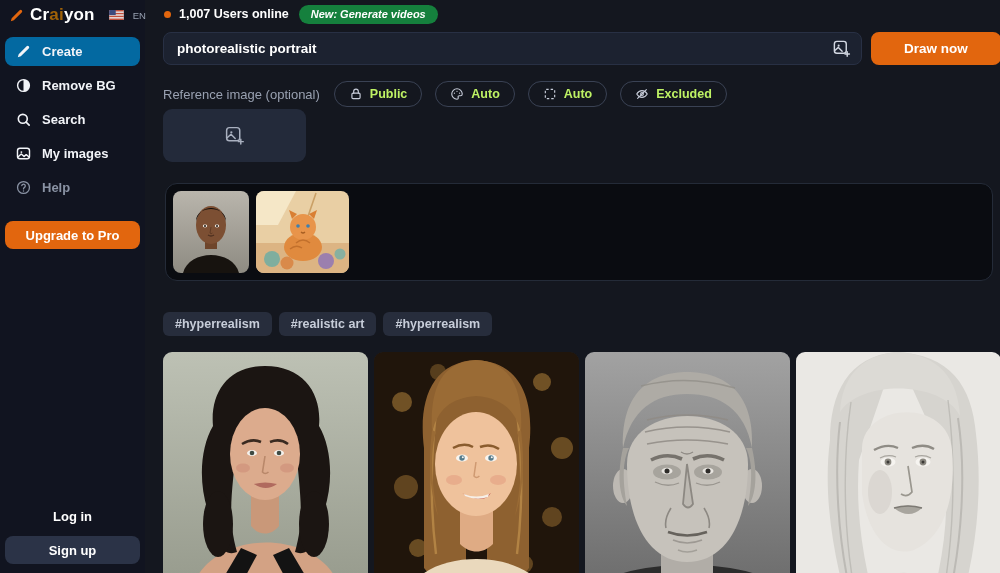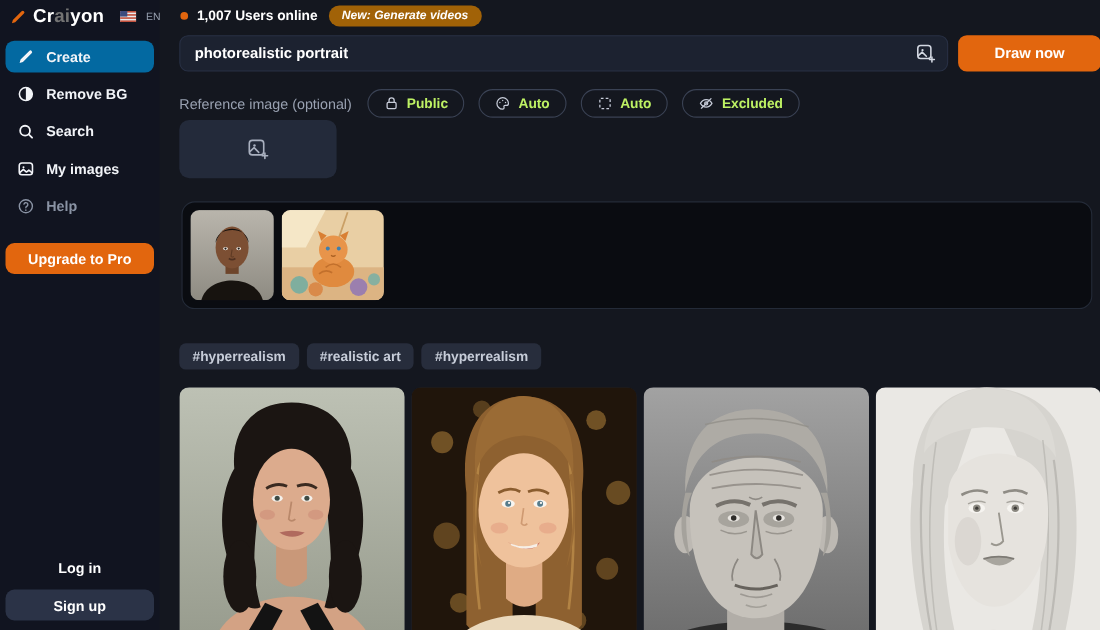--- a/index.html
+++ b/index.html
@@ -4,21 +4,21 @@
 <style>
   * { margin:0; padding:0; box-sizing:border-box; }
   html,body { width:1000px; height:573px; overflow:hidden; }
   body { background:#14171f; font-family:"Liberation Sans", sans-serif; position:relative; }
 
   
   .sidebar { position:absolute; left:0; top:0; width:145px; height:573px; background:#111420; z-index:2; }
   .logo-row { display:flex; align-items:center; gap:5px; padding:6px 0 0 8px; height:24px; }
   .logo-pencil { width:17px; height:17px; color:#e2660e; flex:none; }
   .brand { font-size:17px; font-weight:800; color:#fff; letter-spacing:.2px; }
-  .brand .accent { color:#737373; }
+  .brand .accent { color:#a16207; }
   .flag { margin-left:9px; flex:none; border-radius:1px; }
   .lang { font-size:9.5px; font-weight:400; color:#97a0af; margin-left:4px; }
 
   .nav { margin-top:13px; padding:0 5px; }
   .nav-item { display:flex; align-items:center; gap:10px; height:29px; padding:0 10px;
               border-radius:8px; color:#f2f4f8; font-weight:700; font-size:13px; margin-bottom:5px; cursor:pointer; }
   .nav-item.active { background:#0369a1; }
   .nav-item.muted { color:#8a93a4; }
   .nav-icon { width:17px; height:17px; flex:none; }
 
@@ -29,21 +29,21 @@
   .sidebar-bottom { position:absolute; left:5px; right:5px; bottom:9px; }
   .login-link { display:block; text-align:center; color:#fff; font-weight:700; font-size:13px; margin-bottom:12px; cursor:pointer; }
   .signup-btn { display:block; width:135px; height:28px; background:#2b3347; border:none; border-radius:8px;
                 color:#fff; font-weight:700; font-size:13px; cursor:pointer; font-family:"Liberation Sans",sans-serif; }
 
   
   .main { position:absolute; left:150px; top:0; width:855px; height:559px; }
   .topbar { height:28px; display:flex; align-items:center; padding-left:14px; }
   .online-dot { width:7px; height:7px; border-radius:50%; background:#e2660e; margin-right:8px; }
   .online-text { font-size:12.5px; font-weight:700; color:#fff; }
-  .new-badge { margin-left:10px; background:#a16207; border-radius:999px; padding:3px 12px 4px;
+  .new-badge { margin-left:10px; background:#15803d; border-radius:999px; padding:3px 12px 4px;
                font-size:11px; font-weight:800; font-style:italic; color:#fff; cursor:pointer; }
 
   .prompt-row { display:flex; align-items:center; gap:9px; padding:4px 4px 3px 13px; }
   .input-wrap { position:relative; flex:1; height:33px; }
   .prompt-input { width:100%; height:33px; background:#1c2230; border:1px solid #283044; border-radius:8px;
                   color:#fff; font-weight:700; font-size:13.5px; padding:0 42px 0 13px; outline:none;
                   font-family:"Liberation Sans",sans-serif; }
   .input-img-icon { position:absolute; right:11px; top:7px; width:19px; height:19px; color:#d3d8e2; cursor:pointer; }
   .draw-btn { width:130px; height:33px; background:#e2660e; border:none; border-radius:8px; color:#fff;
               font-weight:800; font-size:13.5px; cursor:pointer; font-family:"Liberation Sans",sans-serif; }

